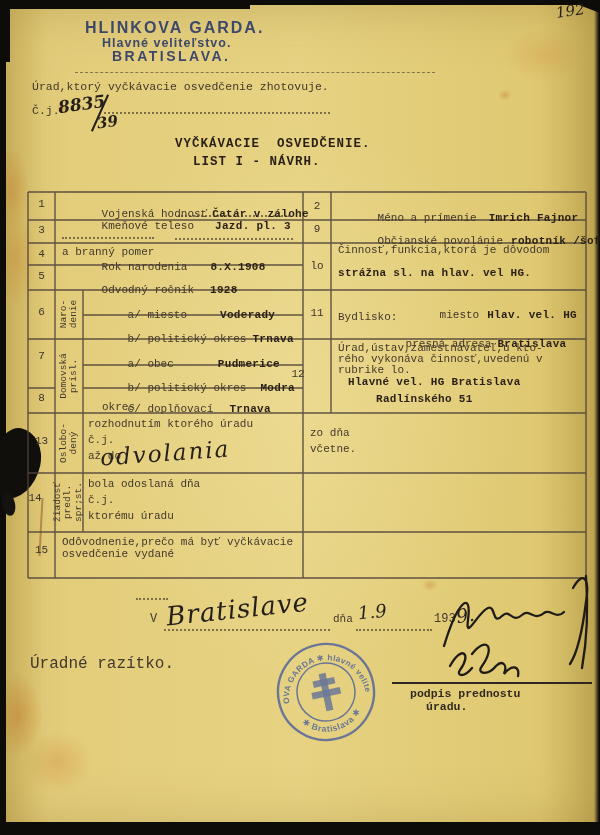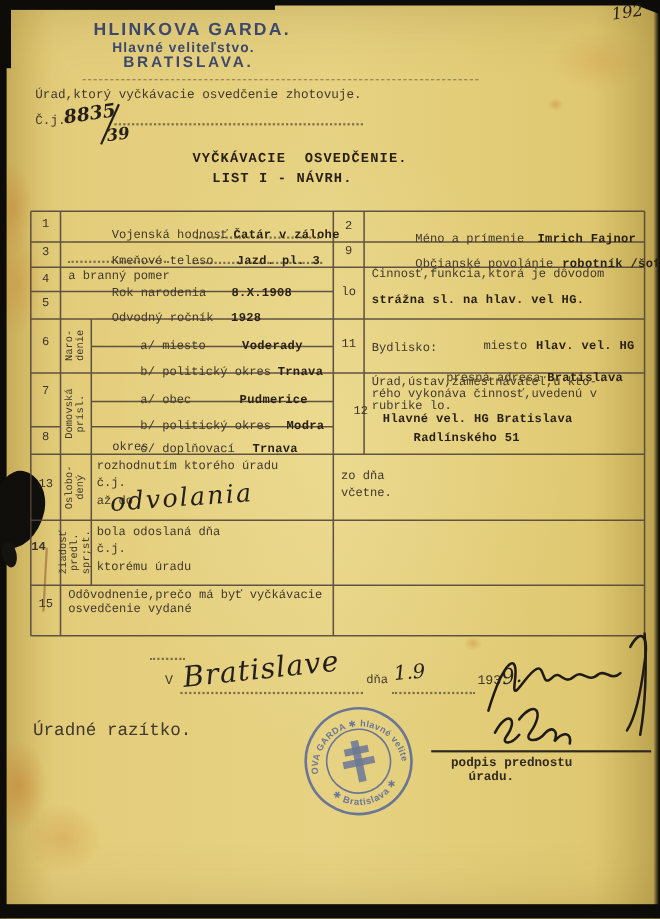--- a/index.html
+++ b/index.html
@@ -77,45 +77,45 @@
     </svg>
 
     <div class="num" style="left:0;top:6px;width:27px;">1</div>
     <div class="num" style="left:0;top:32px;width:27px;">3</div>
     <div class="num" style="left:0;top:56px;width:27px;">4</div>
     <div class="num" style="left:0;top:78px;width:27px;">5</div>
     <div class="num" style="left:0;top:114px;width:27px;">6</div>
     <div class="num" style="left:0;top:158px;width:27px;">7</div>
     <div class="num" style="left:0;top:200px;width:27px;">8</div>
     <div class="num" style="left:0;top:243px;width:27px;">13</div>
-    <div class="num" style="left:0;top:300px;width:14px;font-weight:bold;">14</div>
+    <div class="num" style="left:0;top:300px;width:14px;">14</div>
     <div class="num" style="left:0;top:352px;width:27px;">15</div>
 
     <div class="num" style="left:275px;top:8px;width:28px;">2</div>
     <div class="num" style="left:275px;top:31px;width:28px;">9</div>
     <div class="num" style="left:275px;top:68px;width:28px;">lo</div>
     <div class="num" style="left:275px;top:115px;width:28px;">11</div>
-    <div class="num" style="left:288px;top:176px;width:24px;">12</div>
+    <div class="num" style="left:258px;top:176px;width:24px;">12</div>
 
     <div class="rot" style="left:41px;top:122px;width:46px;">Naro- denie</div>
     <div class="rot" style="left:41px;top:184px;width:58px;">Domovská prísl.</div>
     <div class="rot" style="left:41px;top:251px;width:48px;">Oslobo- dený</div>
     <div class="rot" style="left:41px;top:310px;width:52px;">žiadosť predl. spr;st.</div>
 
     <div class="t" style="left:34px;top:3px;">
       <span class="lbl">Vojenská hodnosť</span><span class="val" style="margin-left:5px;">Čatár v zálohe</span>
     </div>
     <div class="t lbl" style="left:34px;top:14px;margin-top:40px;">a branný pomer</div>
     <div class="dots" style="left:150px;top:23px;width:112px;"></div>
 
     <div class="t" style="left:310px;top:7px;">
       <span class="lbl">Méno a prímenie</span><span class="val" style="margin-left:12px;">Imrich Fajnor</span>
     </div>
 
-    <div class="t" style="left:34px;top:27px;text-align:right;">
+    <div class="t" style="left:34px;top:15px;text-align:right;">
       <span class="lbl">Kmeňové teleso</span><span class="val" style="margin-left:21px;">Jazd. pl. 3</span>
     </div>
     <div class="dots" style="left:34px;top:45px;width:92px;"></div>
     <div class="dots" style="left:147px;top:46px;width:118px;"></div>
 
     <div class="t" style="left:310px;top:30px;">
       <span class="lbl">Občianské povolánie</span><span class="val" style="margin-left:8px;">robotník /šofér/</span>
     </div>
 
     <div class="t" style="left:34px;top:56px;">

